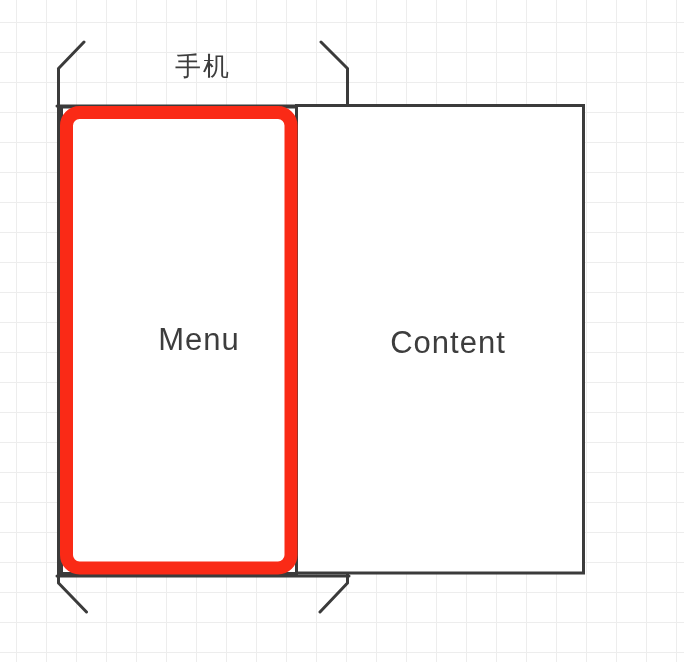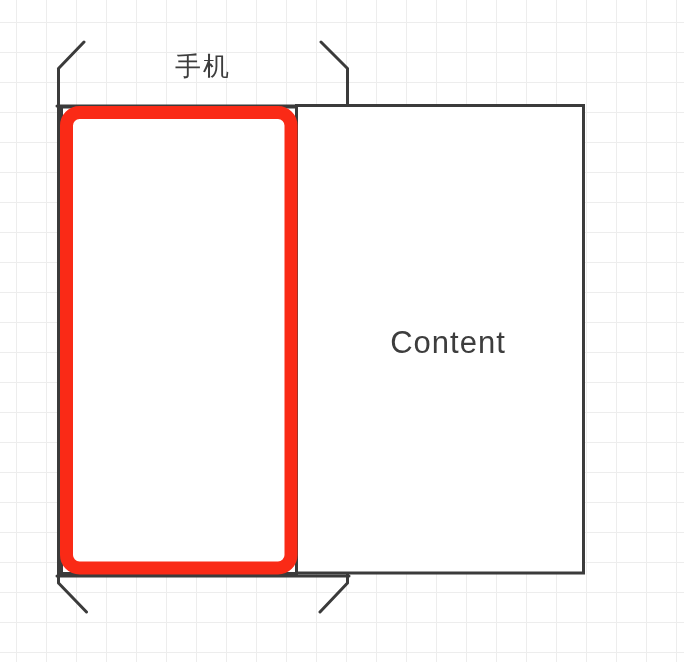--- a/index.html
+++ b/index.html
@@ -109,17 +109,18 @@
 
     <rect class="shape-rect" x="296.5" y="105.5" width="287" height="467.5" stroke="#3b3b3b"></rect>
 
     <rect class="shape-rect" x="61.5" y="107" width="235" height="466.5" stroke="#3b3b3b"></rect>
 
     <rect class="selection-rect" x="66.5" y="112.5" width="224.5" height="455.5" rx="13" stroke="#fa2a16"></rect>
   </svg>
 
   <div class="shape-label phone-label">手机</div>
 
+  <div class="shape-label menu-label">Menu</div>
 
   <div class="shape-label content-label">Content</div>
 
 
 </div>
 
 </body></html>

